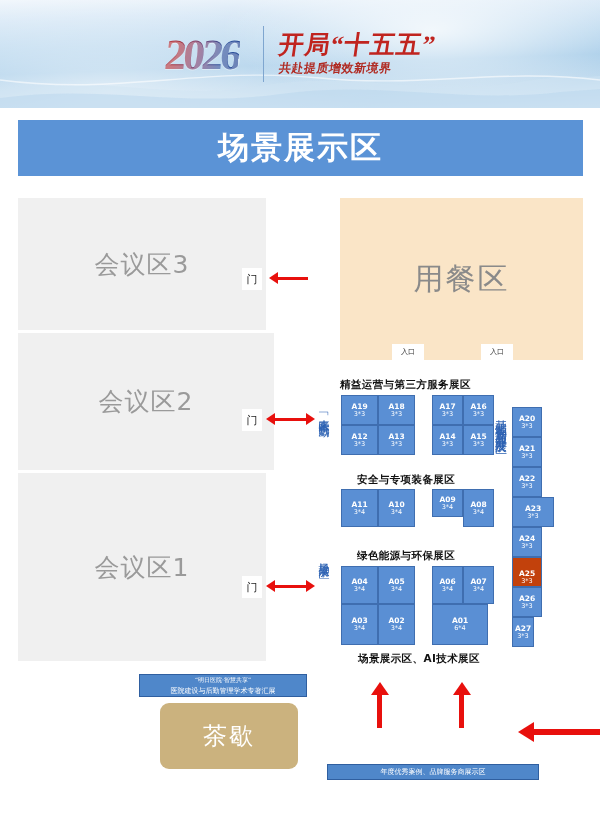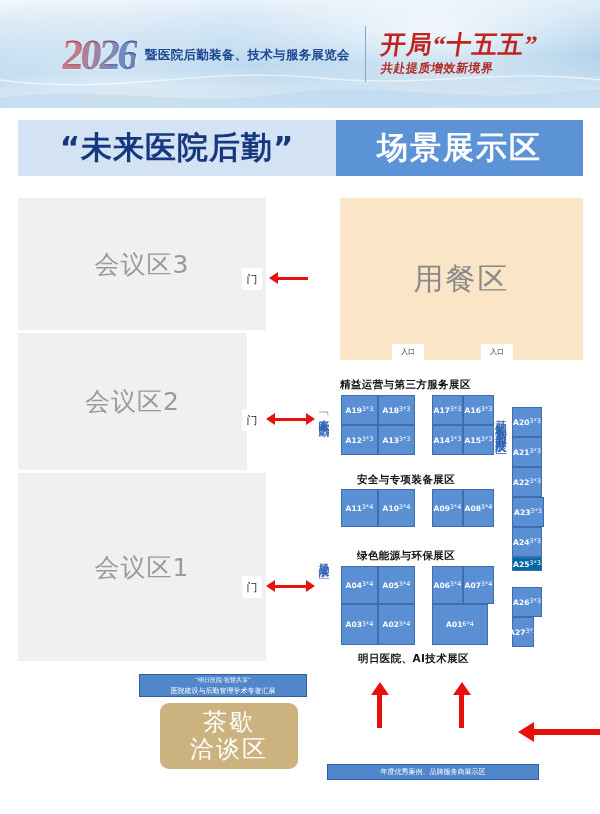--- a/index.html
+++ b/index.html
@@ -86,21 +86,21 @@
   
   .room{
     position:absolute;background:#f0f0f0;
     display:flex;align-items:center;justify-content:center;
   }
   .room span{
     font-size:25px;color:#9a9a9a;letter-spacing:1px;
     font-family:"DejaVu Sans","Liberation Sans",sans-serif;
   }
   #room3{left:18px;top:198px;width:248px;height:132px;}
-  #room2{left:18px;top:333px;width:229px;height:137px;}
+  #room2{left:18px;top:333px;width:256px;height:137px;}
   #room1{left:18px;top:473px;width:248px;height:188px;}
 
   
   .door{
     position:absolute;background:#ffffff;
     display:flex;align-items:center;justify-content:center;
     font-size:11px;color:#222;
     font-family:"DejaVu Sans","Liberation Sans",sans-serif;
   }
   #door3{left:242px;top:268px;width:20px;height:22px;}
@@ -144,21 +144,21 @@
   #cap-lean{left:340px;top:378px;}
   #cap-safe{left:357px;top:473px;}
   #cap-green{left:357px;top:549px;}
   #cap-smart{left:358px;top:652px;}
 
   
   .booth{
     position:absolute;background:#5a8fd4;
     border:1px solid #3f6eb0;
     box-sizing:border-box;
-    display:flex;flex-direction:row;
+    display:flex;flex-direction:column;
     align-items:center;justify-content:center;
     color:#ffffff;line-height:1.2;
     font-family:"DejaVu Sans","Liberation Sans",sans-serif;
   }
   .booth .bid{font-size:7.5px;font-weight:bold;}
   .booth .bsz{font-size:6.5px;}
 
   
   .vlabel{
     position:absolute;
@@ -208,34 +208,30 @@
 
 <div class="header">
   <svg class="hdr-wave" viewBox="0 0 600 46" preserveAspectRatio="none">
     <path d="M0,28 C90,10 170,40 260,24 C350,8 430,36 520,20 C560,13 580,16 600,14 L600,46 L0,46 Z" fill="#cfe3f3" opacity=".55"></path>
     <path d="M0,36 C100,22 180,46 280,32 C380,18 460,42 560,30 L600,27 L600,46 L0,46 Z" fill="#b9d6ec" opacity=".6"></path>
     <path d="M0,18 C120,34 200,4 320,16 C420,26 500,6 600,18" fill="none" stroke="#ffffff" stroke-width="1.4" opacity=".7"></path>
   </svg>
   <div class="hdr-inner">
     <div class="logo-year">2026</div>
     <div class="hdr-cn">
-      <div class="hdr-sub">暨医院后勤装备、技术与服务展览会</div>
     </div>
     <div class="hdr-div"></div>
     <div class="hdr-slogan">
       <div class="slogan-big">开局“十五五”</div>
       <div class="slogan-small">共赴提质增效新境界</div>
     </div>
   </div>
 </div>
 
 <div class="titlebar">
-  <div class="title-left">
-    <span>“未来医院后勤”</span>
-  </div>
   <div class="title-right">
     <span>场景展示区</span>
   </div>
 </div>
 
 <div>
 
   <div class="room" id="room3">
     <span>会议区3</span>
   </div>
@@ -263,21 +259,21 @@
 
   <div id="dining">
     <span>用餐区</span>
   </div>
   <div class="entry" id="entry1">入口</div>
   <div class="entry" id="entry2">入口</div>
 
   <div class="zone-cap" id="cap-lean">精益运营与第三方服务展区</div>
   <div class="zone-cap" id="cap-safe">安全与专项装备展区</div>
   <div class="zone-cap" id="cap-green">绿色能源与环保展区</div>
-  <div class="zone-cap" id="cap-smart">明日医院、AI技术展区</div>
+  <div class="zone-cap" id="cap-smart">场景展示区、AI技术展区</div>
 
   <div id="booth-layer">
       <div class="booth" style="left: 341px; top: 395px; width: 37px; height: 30px; background: rgb(90, 143, 212);">
         <div class="bid">A19</div>
         <div class="bsz">3*3</div>
       </div>
       <div class="booth" style="left: 378px; top: 395px; width: 37px; height: 30px; background: rgb(90, 143, 212);">
         <div class="bid">A18</div>
         <div class="bsz">3*3</div>
       </div>
@@ -306,21 +302,21 @@
         <div class="bsz">3*3</div>
       </div>
       <div class="booth" style="left: 341px; top: 489px; width: 37px; height: 38px; background: rgb(90, 143, 212);">
         <div class="bid">A11</div>
         <div class="bsz">3*4</div>
       </div>
       <div class="booth" style="left: 378px; top: 489px; width: 37px; height: 38px; background: rgb(90, 143, 212);">
         <div class="bid">A10</div>
         <div class="bsz">3*4</div>
       </div>
-      <div class="booth" style="left: 432px; top: 489px; width: 31px; height: 38px; background: rgb(90, 143, 212);">
+      <div class="booth" style="left: 432px; top: 489px; width: 31px; height: 28px; background: rgb(90, 143, 212);">
         <div class="bid">A09</div>
         <div class="bsz">3*4</div>
       </div>
       <div class="booth" style="left: 463px; top: 489px; width: 31px; height: 38px; background: rgb(90, 143, 212);">
         <div class="bid">A08</div>
         <div class="bsz">3*4</div>
       </div>
       <div class="booth" style="left: 341px; top: 566px; width: 37px; height: 38px; background: rgb(90, 143, 212);">
         <div class="bid">A04</div>
         <div class="bsz">3*4</div>
@@ -354,29 +350,29 @@
         <div class="bsz">3*3</div>
       </div>
       <div class="booth" style="left: 512px; top: 437px; width: 30px; height: 30px; background: rgb(90, 143, 212);">
         <div class="bid">A21</div>
         <div class="bsz">3*3</div>
       </div>
       <div class="booth" style="left: 512px; top: 467px; width: 30px; height: 30px; background: rgb(90, 143, 212);">
         <div class="bid">A22</div>
         <div class="bsz">3*3</div>
       </div>
-      <div class="booth" style="left: 512px; top: 497px; width: 32px; height: 30px; background: rgb(90, 143, 212);">
+      <div class="booth" style="left: 512px; top: 497px; width: 42px; height: 30px; background: rgb(90, 143, 212);">
         <div class="bid">A23</div>
         <div class="bsz">3*3</div>
       </div>
       <div class="booth" style="left: 512px; top: 527px; width: 30px; height: 30px; background: rgb(90, 143, 212);">
         <div class="bid">A24</div>
         <div class="bsz">3*3</div>
       </div>
-      <div class="booth" style="left: 512px; top: 557px; width: 30px; height: 14px; background: #0369a1;">
+      <div class="booth" style="left: 512px; top: 557px; width: 30px; height: 30px; background: #c2410c; justify-content: flex-end;">
         <div class="bid">A25</div>
         <div class="bsz">3*3</div>
       </div>
       <div class="booth" style="left: 512px; top: 587px; width: 30px; height: 30px; background: rgb(90, 143, 212);">
         <div class="bid">A26</div>
         <div class="bsz">3*3</div>
       </div>
       <div class="booth" style="left: 512px; top: 617px; width: 22px; height: 30px; background: rgb(90, 143, 212);">
         <div class="bid">A27</div>
         <div class="bsz">3*3</div>
@@ -387,21 +383,20 @@
   <div class="vlabel" id="vlab-left2">场景展示区</div>
   <div class="vlabel" id="vlab-right">基础服务创新与商业开发展区</div>
 
   <div class="banner" id="banner-book">
     <div class="l1">“明日医院·智慧共享”</div>
     <div class="l2">医院建设与后勤管理学术专著汇展</div>
   </div>
 
   <div id="tea">
     <span>茶歇</span>
-    <span>洽谈区</span>
   </div>
 
   <div class="banner" id="banner-case">年度优秀案例、品牌服务商展示区</div>
 
   <div class="arrow-up" style="left:377px;top:694px;height:34px;"></div>
   <div class="arrow-up-head" style="left:371px;top:682px;"></div>
 
   <div class="arrow-up" style="left:459px;top:694px;height:34px;"></div>
   <div class="arrow-up-head" style="left:453px;top:682px;"></div>
 

